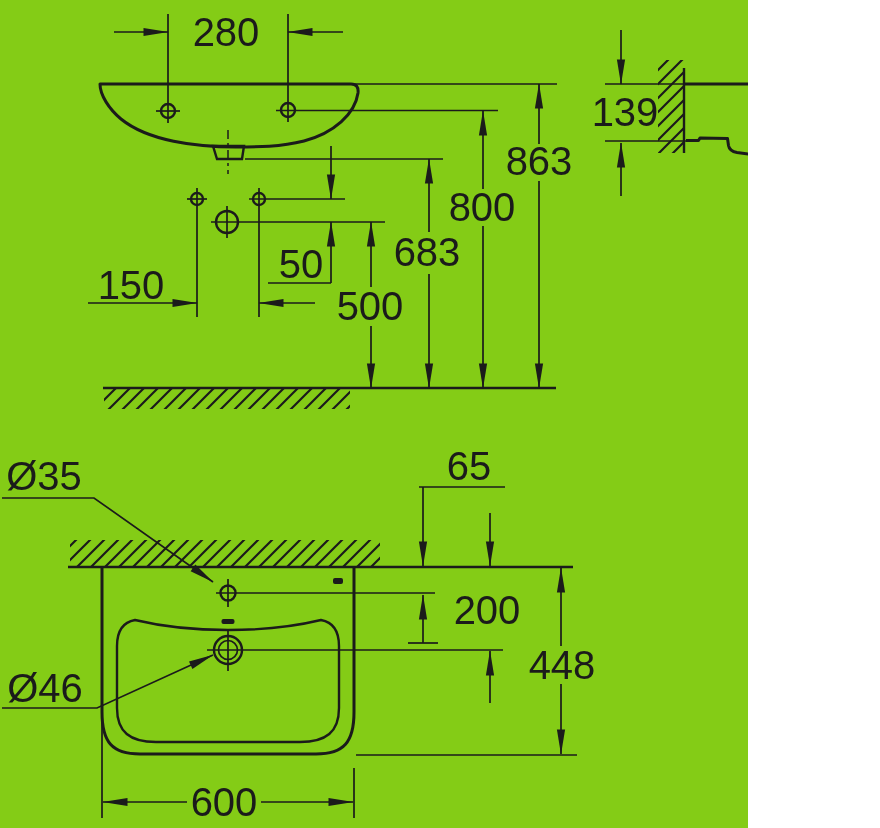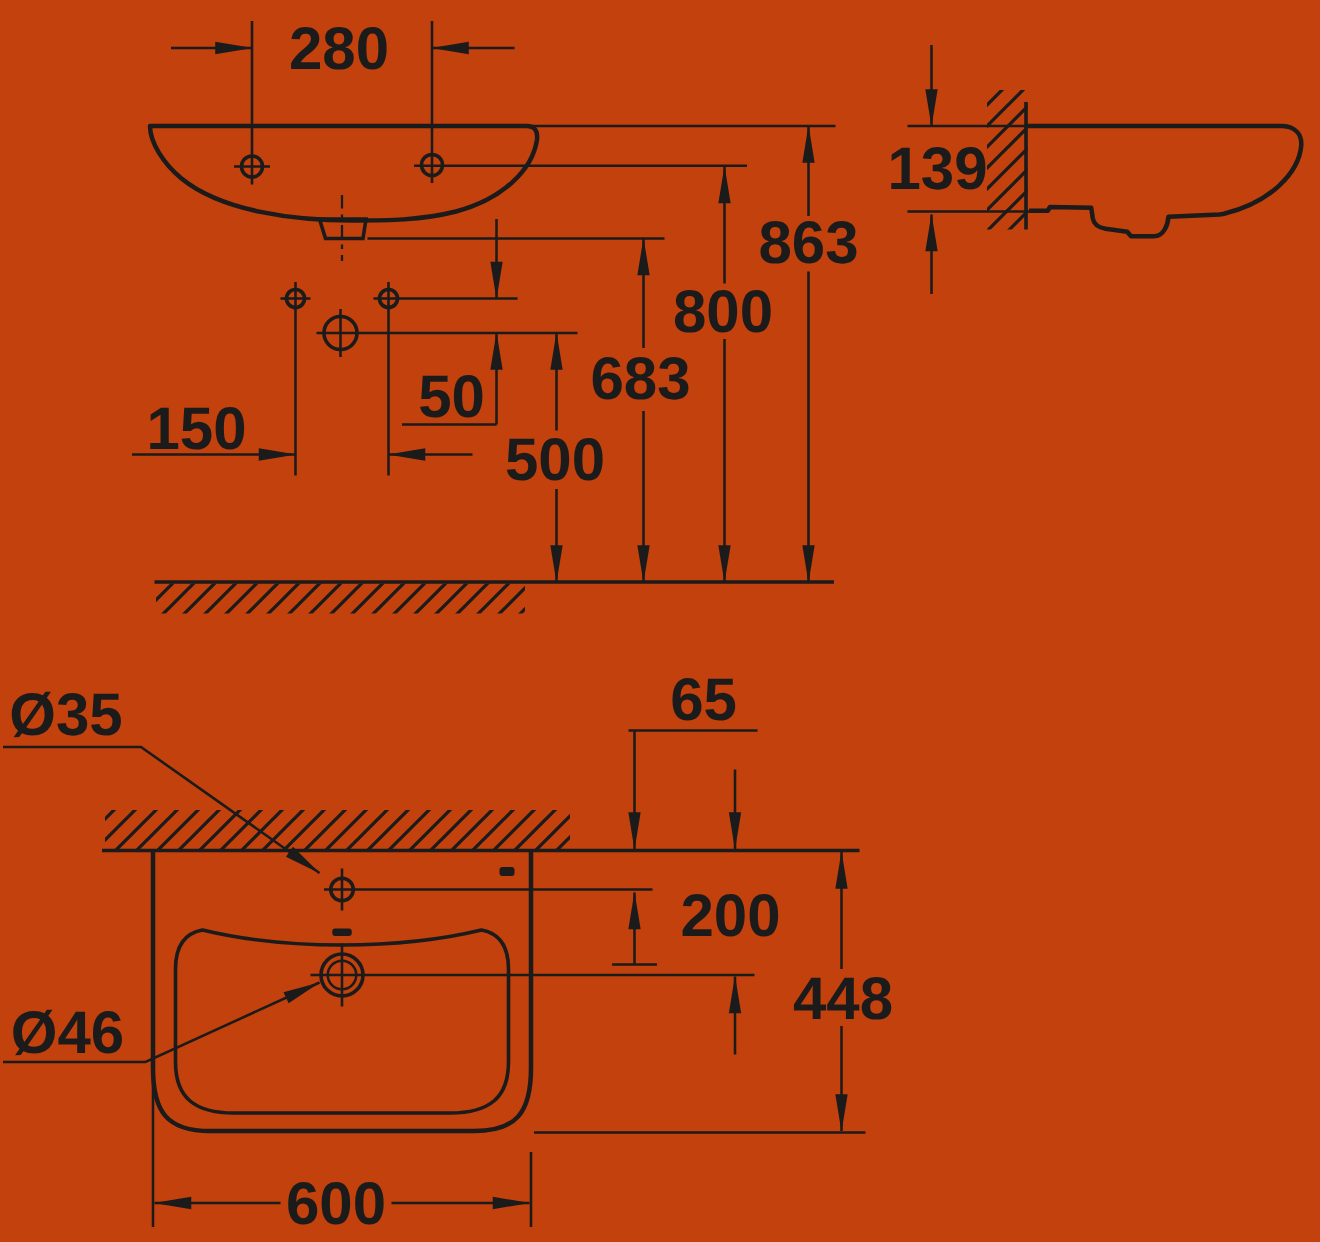--- a/index.html
+++ b/index.html
@@ -1,16 +1,16 @@
 <!DOCTYPE html>
 <html><head>
 <meta charset="utf-8">
 <style>
   html,body{margin:0;padding:0;background:#ffffff;}
-  .stage{width:880px;height:828px;position:relative;background:#c2410c;overflow:hidden;font-weight:bold;}
+  .stage{width:748px;height:828px;position:relative;background:#84cc16;overflow:hidden;}
   svg{display:block;}
   .ln{stroke:#1b1b1b;fill:none;stroke-linecap:butt;}
   .thick{stroke-width:3;stroke-linejoin:round;}
   .med{stroke-width:2.4;}
   .thin{stroke-width:1.7;}
   .cl{stroke-width:1.5;stroke-dasharray:9 4 3 4;}
   .mark{fill:#1b1b1b;stroke:none;}
   text{font-family:"Liberation Sans", sans-serif;font-size:40px;fill:#1b1b1b;text-anchor:middle;}
 </style>
 </head>

